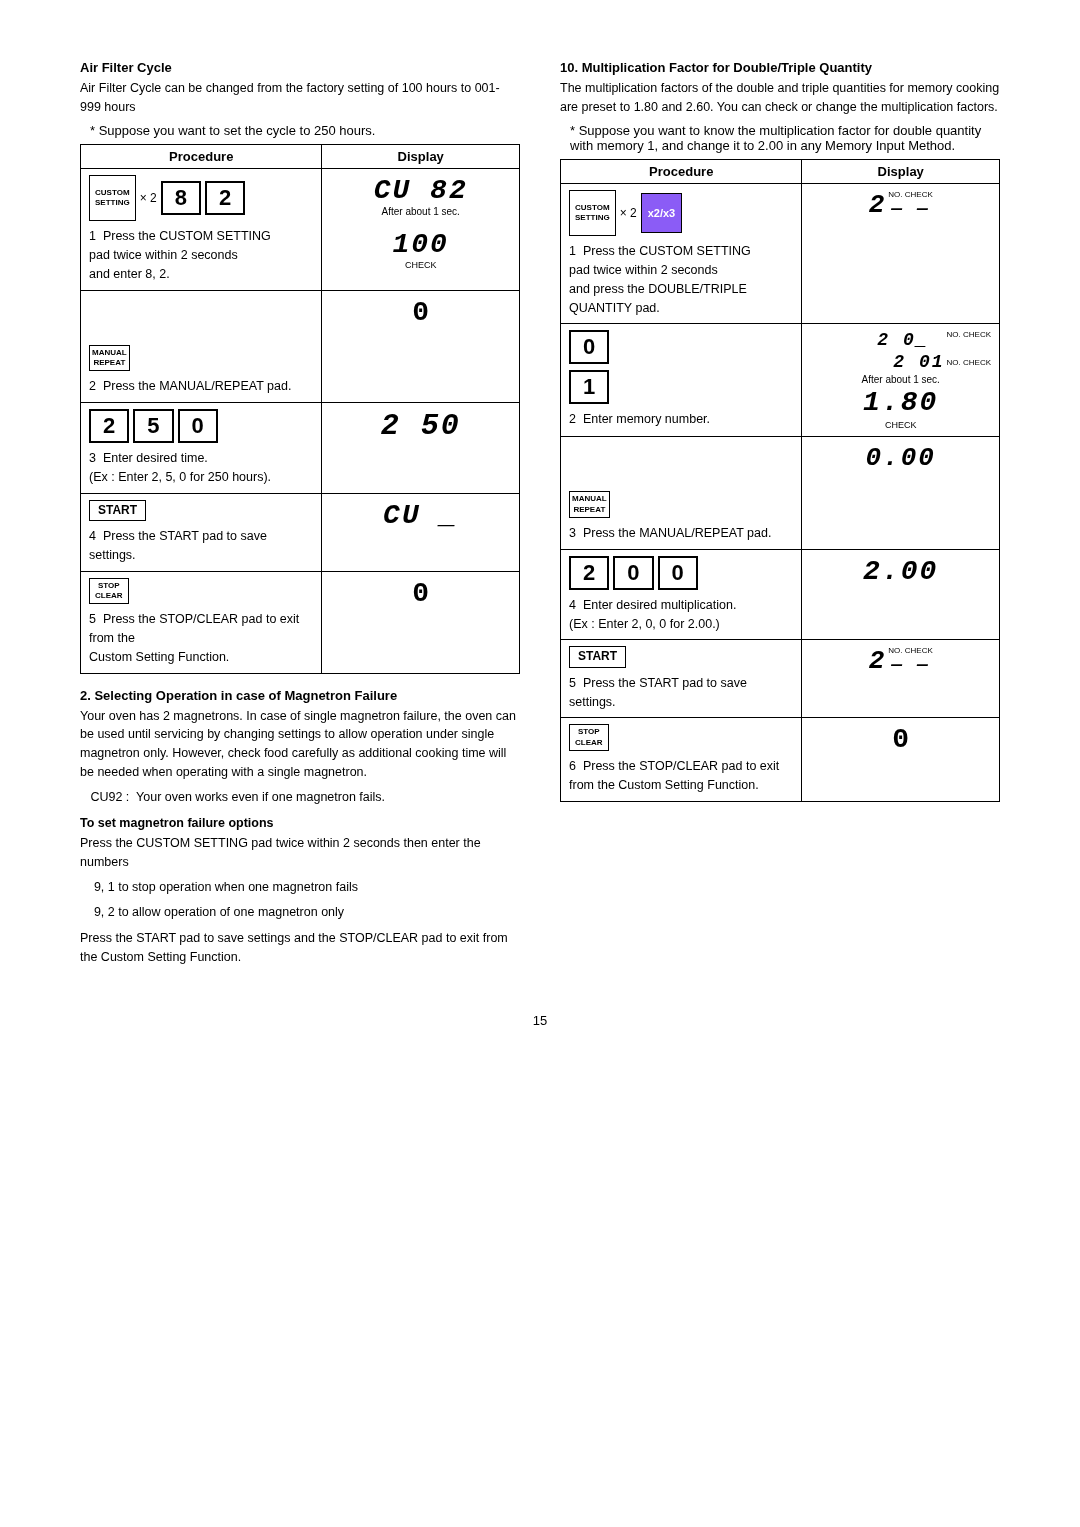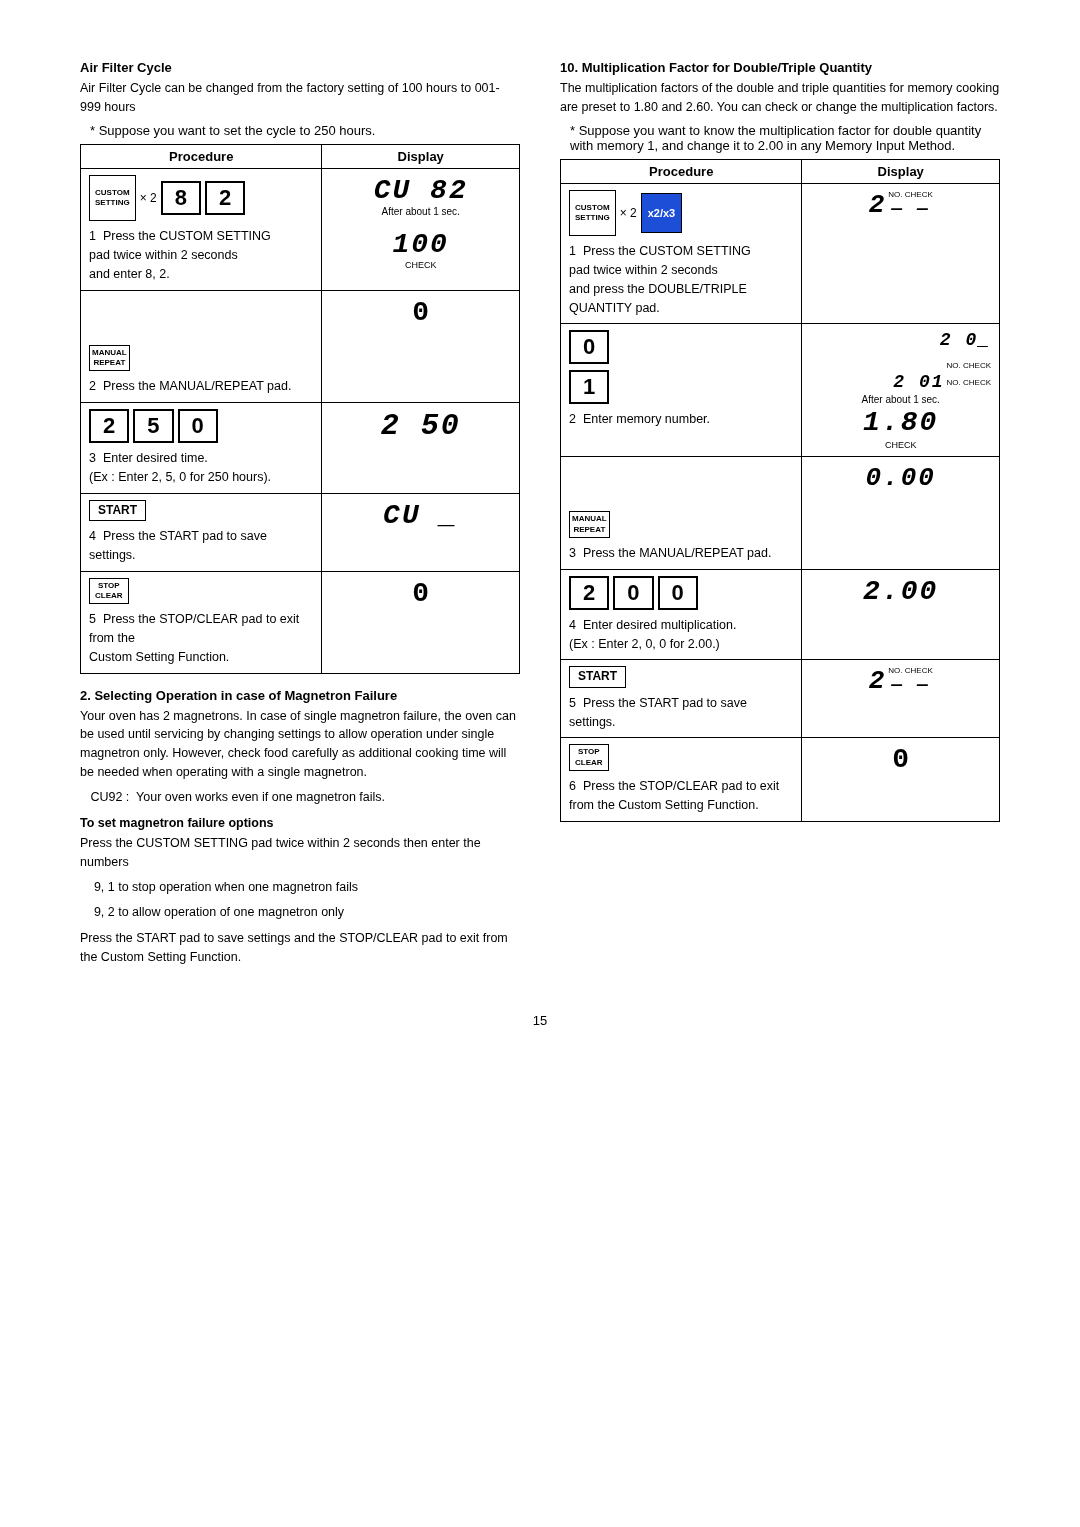--- a/index.html
+++ b/index.html
@@ -129,21 +129,21 @@
       line-height: 1.3;
       vertical-align: middle;
     }
     .x2x3-key {
       display: inline-block;
       border: 1.5px solid #000;
       padding: 13px 6px;
       font-size: 11px;
       font-weight: bold;
       vertical-align: middle;
-      background: #1d4ed8;
+      background: #8b5cf6;
       color: #fff;
     }
     .subsection-title {
       font-weight: bold;
       margin-top: 10px;
       margin-bottom: 4px;
       font-size: 12.5px;
     }
     .page-number {
       text-align: center;
@@ -341,21 +341,21 @@
               <span class="num-key">0</span>
               <span style="display:block;"></span>
             </div>
             <div style="display:flex;align-items:center;gap:4px;margin-bottom:6px;">
               <span class="num-key">1</span>
             </div>
             <p class="step-text">2 &nbsp;Enter memory number.</p>
           </td>
           <td class="disp-cell">
             <div class="disp-container" style="gap:2px;">
-              <div style="display:flex;justify-content:flex-end;width:100%;gap:11px;align-items:flex-end;flex-direction:column;">
+              <div style="display:flex;justify-content:flex-end;width:100%;gap:18px;align-items:flex-start;">
                 <span class="italic-display" style="font-size:18px;">2 0_</span>
                 <span class="no-check-note">NO. CHECK</span>
               </div>
               <div style="display:flex;justify-content:flex-end;width:100%;gap:2px;align-items:center;">
                 <span class="italic-display" style="font-size:18px;">2 01</span>
                 <span class="no-check-note">NO. CHECK</span>
               </div>
               <span class="display-after-note" style="font-size:10px;">After about 1 sec.</span>
               <span class="italic-display" style="font-size:28px;">1.80</span>
               <span class="display-check-note" style="font-size:9px;">CHECK</span>

